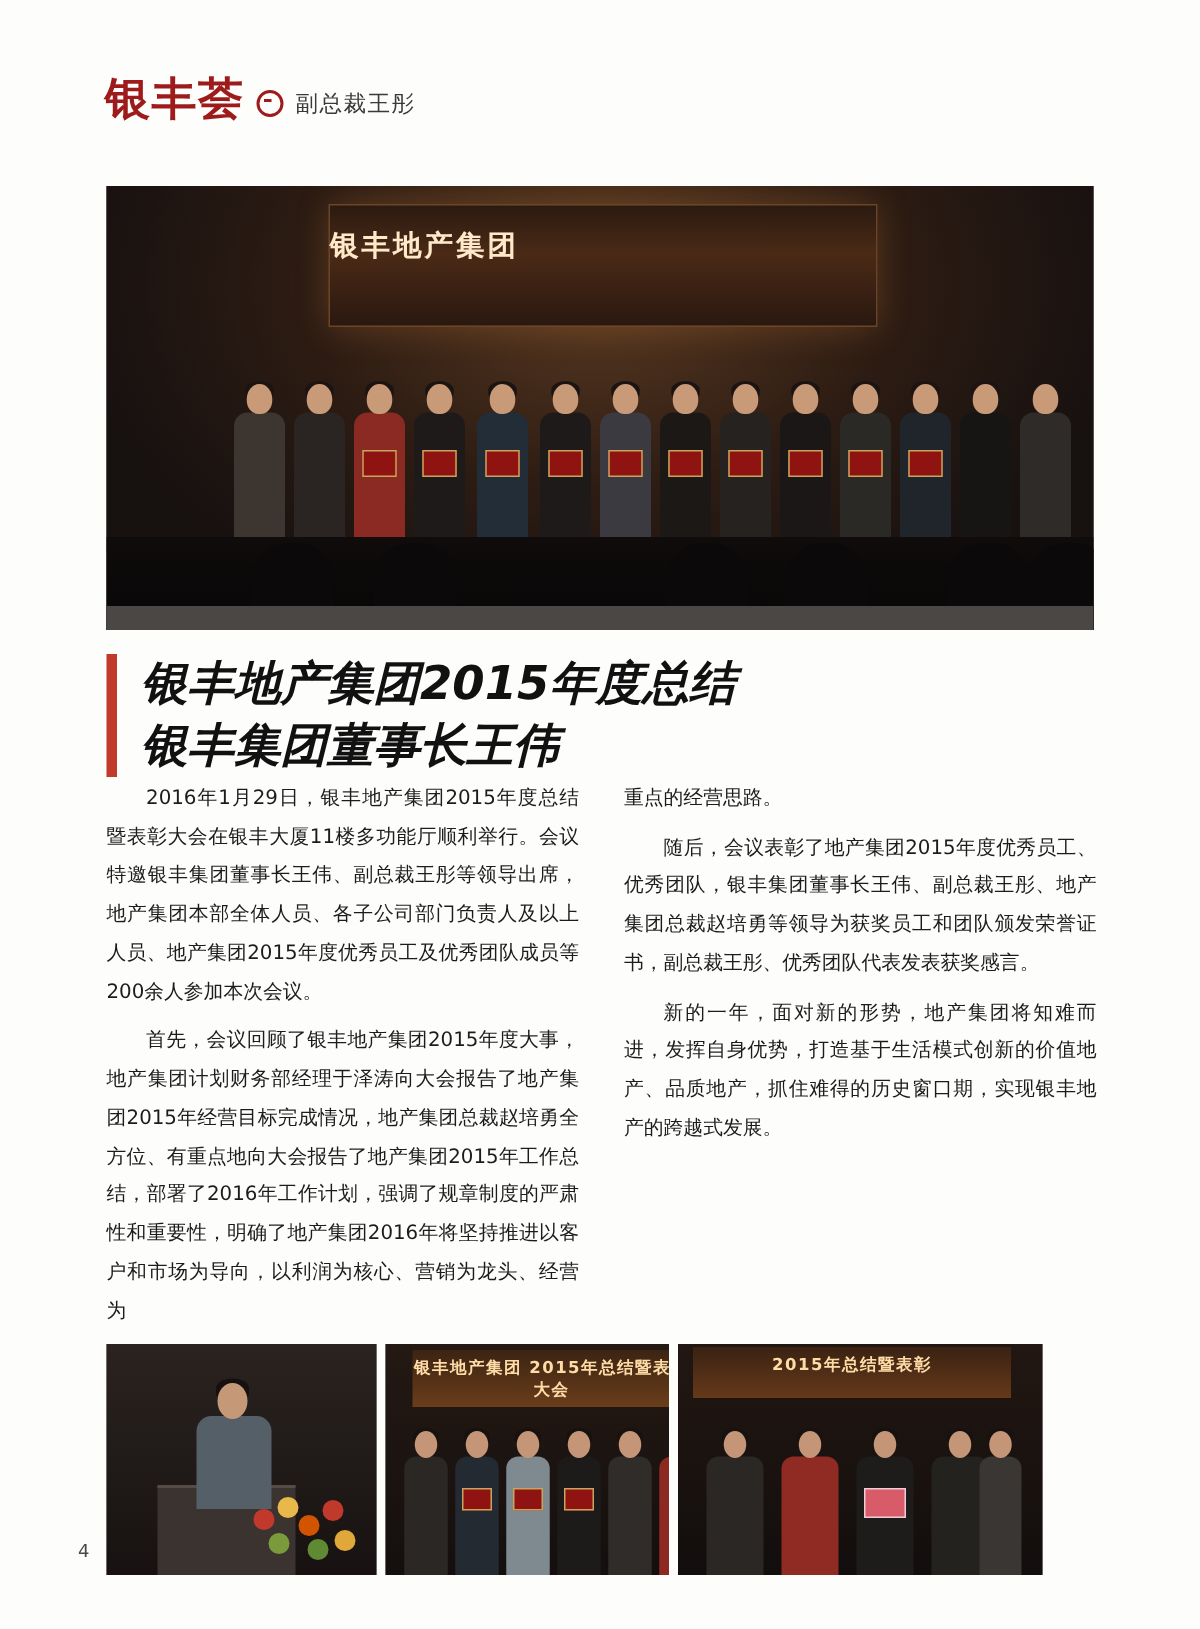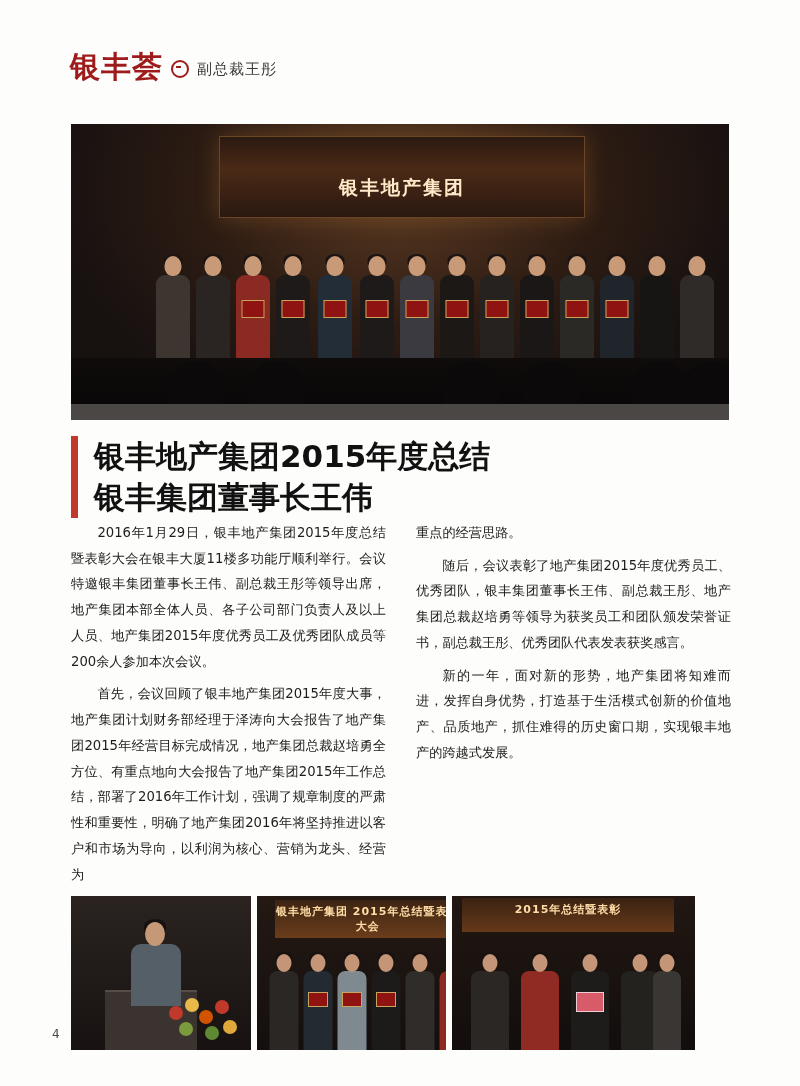--- a/index.html
+++ b/index.html
@@ -82,23 +82,23 @@
   }
   .hero-screen {
     position: absolute;
     left: 148px;
     top: 12px;
     width: 366px;
     height: 82px;
     background: linear-gradient(180deg, #2b1a11 0%, #4a2a16 40%, #2a1810 100%);
     border: 1px solid #6b4526;
     box-shadow: 0 0 22px rgba(220,140,60,.25);
-    text-align: center;
+    text-align: left;
     color: #ffd9a0;
-    padding-top: 38px;
+    padding-top: 14px;
     box-sizing: border-box;
   }
   .hero-screen .l1 {
     font-size: 19px;
     font-weight: bold;
     letter-spacing: 2px;
     color: #ffe9c8;
     font-family: "DejaVu Sans", sans-serif;
   }
   .hero-screen .l2 {
@@ -204,20 +204,21 @@
 
   
   .headline {
     position: absolute;
     left: 71px;
     top: 436px;
     width: 660px;
     padding-left: 16px;
     border-left: 7px solid #c0392b;
     box-sizing: border-box;
+    font-style: italic;
   }
   .headline h1 {
     margin: 0;
     font-family: "DejaVu Sans", "Liberation Sans", sans-serif;
     font-size: 31px;
     font-weight: bold;
     line-height: 1.33;
     color: #111111;
     letter-spacing: 0px;
   }

